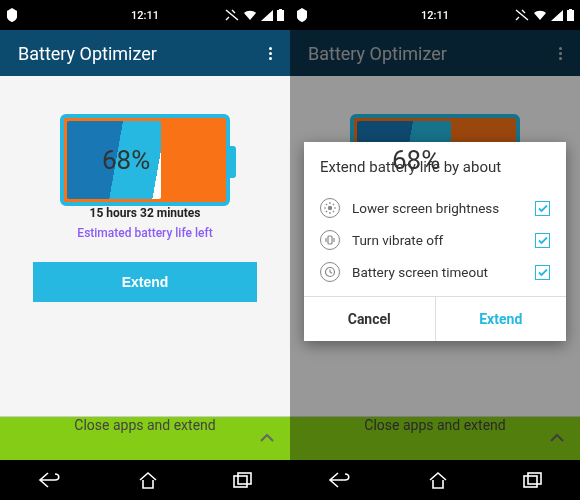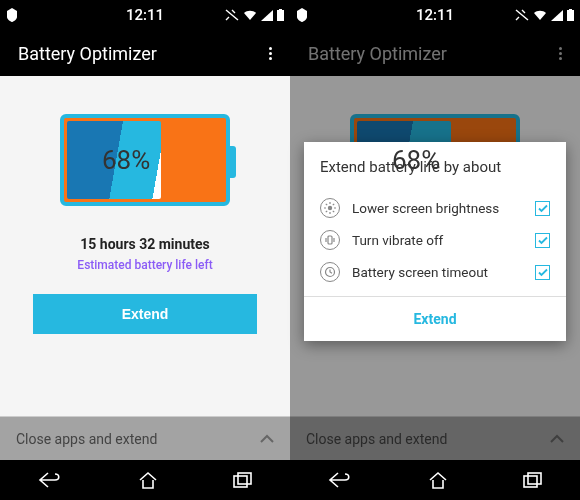--- a/index.html
+++ b/index.html
@@ -15,32 +15,32 @@
     display: flex; flex-direction: column;
     background: #f0f0f0;
   }
   
   .statusbar {
     height: 30px;
     background: #000;
     color: #fff;
     display: flex;
     align-items: center;
-    font-size: 15px;
+    font-size: 11px;
     padding: 15px 6px;
     position: relative;
   }
   .sb-left { display:flex; gap:4px; align-items:center; }
   .sb-clock { position:absolute; left:0; right:0; text-align:center; font-weight:500; }
   .sb-right { margin-left:auto; display:flex; gap:4px; align-items:center; }
   .sb-icon svg { display:block; }
   
   .appbar {
     height: 46px;
-    background: #000000;
+    background: #0c4a6e;
     color: #fff;
     display: flex;
     align-items: center;
     padding: 0 14px 0 18px;
     font-size: 18px;
     font-weight: 400;
   }
   .appbar-title { flex:1; }
   .overflow { padding:4px; }
   .overflow span { display:block; width:3px; height:3px; background:#fff; border-radius:50%; margin:2px 0; }
@@ -78,22 +78,21 @@
   }
   .battery-pct {
     position:relative;
     z-index:1;
     font-size: 26px;
     font-weight:400;
     color:#333;
     padding-left: 38px;
   }
   .est-time {
-    margin-top: 30px;
-    font-size: 14px;
+    font-size: 12px;
     font-weight: 700;
     color:#222;
   }
   .est-label {
     margin-top: 6px;
     font-size: 12px;
     color:#8b5cf6;
     font-weight:500;
   }
   .extend-btn {
@@ -103,27 +102,28 @@
     background:#26b8e0;
     color:#fff;
     font-size:14px;
     font-weight:700;
     display:flex; align-items:center; justify-content:center;
     border:none;
   }
   
   .expander {
     height: 44px;
-    background:#a3a3a3;
+    background:#84cc16;
     border-top:1px solid #ccc;
     display:flex;
     align-items:center;
     padding: 0 16px;
     font-size:14px;
     color:#444;
+    flex-direction:column;
   }
   .expander .chev { margin-left:auto; }
   .chev svg { display:block; }
   
   .navbar {
     height: 40px;
     background:#000;
     display:flex;
     align-items:center;
     justify-content:space-around;
@@ -404,16 +404,17 @@
           <span>Battery screen timeout</span>
           <span class="opt-check">
             <svg width="10" height="9" viewBox="0 0 10 9">
                 <path d="M1 4.5 L3.5 7 L9 1.5" stroke="#26b8e0" stroke-width="1.8" fill="none"></path>
               </svg>
           </span>
         </div>
       </div>
     </div>
     <div class="dlg-actions">
+      <div class="dlg-btn cancel">Cancel</div>
       <div class="dlg-btn confirm">Extend</div>
     </div>
   </div>
 </div>
 
 </body></html>

